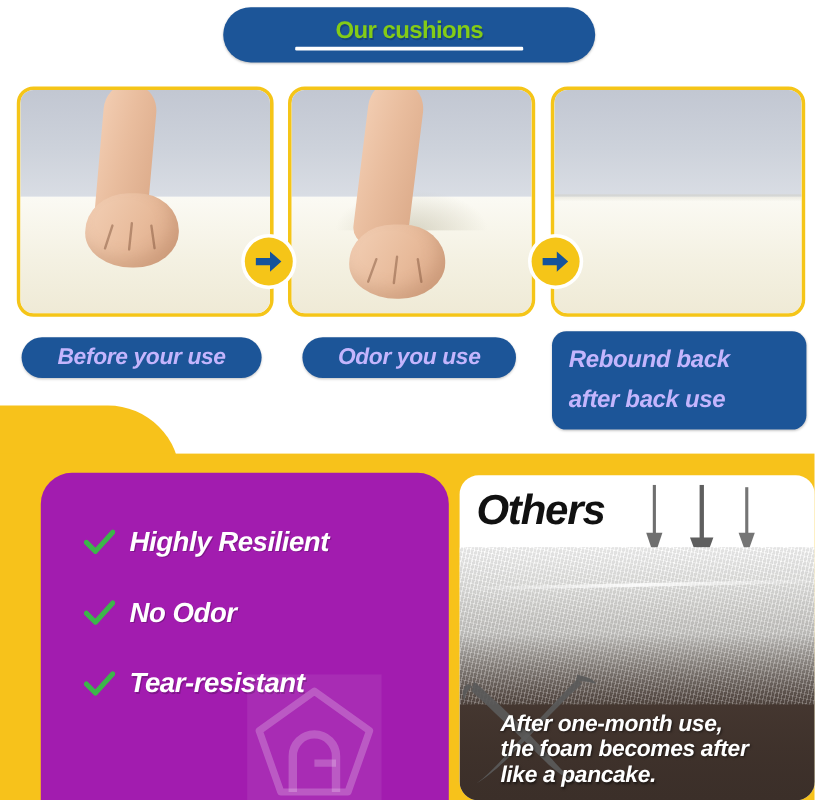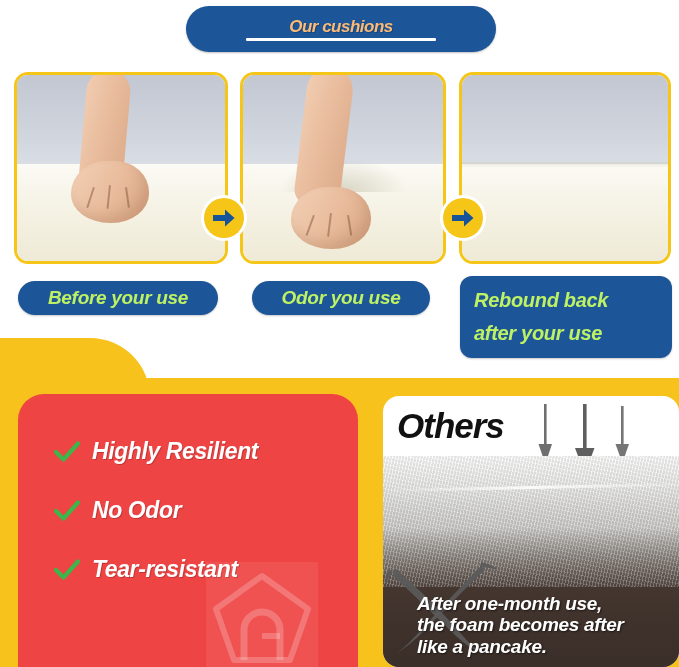--- a/index.html
+++ b/index.html
@@ -10,21 +10,21 @@
   #page{position:relative;width:679px;height:667px;background:#ffffff;overflow:hidden;}
 
   
   .title-banner{
     position:absolute;left:186px;top:6px;width:310px;height:46px;
     background:#1c5598;border-radius:24px;
     display:flex;flex-direction:column;align-items:center;justify-content:center;
     box-shadow:0 1px 2px rgba(0,0,0,.25);
   }
   .title-text{
-    color:#fdba74;font-size:17px;font-weight:bold;font-style:italic;
+    color:#84cc16;font-size:20px;font-weight:bold;
     letter-spacing:-0.5px;line-height:1;white-space:nowrap;
     text-shadow:1px 1px 0 rgba(0,0,0,.18);
   }
   .title-underline{
     width:190px;height:3px;background:#ffffff;margin-top:3px;border-radius:1px;
   }
 
   
   .photo-strip{position:absolute;left:0;top:60px;width:679px;height:210px;}
   .photo{
@@ -74,21 +74,21 @@
     box-shadow:0 0 0 3px #ffffff;
   }
   .a1{left:204px;top:138px;}
   .a2{left:443px;top:138px;}
   .arrow-glyph{width:22px;height:18px;display:block;}
 
   
   .pill{
     position:absolute;background:#1c5598;border-radius:20px;
     display:flex;align-items:center;justify-content:center;
-    color:#bef264;font-weight:bold;font-style:italic;letter-spacing:-0.3px;
+    color:#c4b5fd;font-weight:bold;font-style:italic;letter-spacing:-0.3px;
     box-shadow:0 1px 2px rgba(0,0,0,.22);
   }
   .pill-before{left:18px;top:281px;width:200px;height:34px;font-size:19px;}
   .pill-when{left:252px;top:281px;width:178px;height:34px;font-size:19px;}
   .pill-rebound{
     left:460px;top:276px;width:212px;height:82px;border-radius:12px;
     flex-direction:column;align-items:flex-start;justify-content:center;
     padding-left:14px;box-sizing:border-box;font-size:20px;line-height:1.08;gap:11px;
   }
   .pill-rebound span{display:block;white-space:nowrap;}
@@ -97,22 +97,22 @@
   .yellow-band{
     position:absolute;left:0;top:378px;width:679px;height:289px;background:#F7C21B;
   }
   .yellow-notch{
     position:absolute;left:0;top:338px;width:150px;height:60px;background:#F7C21B;
     border-top-right-radius:80px;
   }
 
   
   .blue-panel{
-    position:absolute;left:18px;top:394px;width:340px;height:273px;
-    background:#ef4444;border-top-left-radius:26px;border-top-right-radius:26px;
+    position:absolute;left:34px;top:394px;width:340px;height:273px;
+    background:#a21caf;border-top-left-radius:26px;border-top-right-radius:26px;
     overflow:hidden;
   }
   .feature-list{position:absolute;left:36px;top:44px;width:290px;}
   .feature-row{display:flex;align-items:center;margin-bottom:32px;}
   .check{width:26px;height:22px;flex:0 0 26px;margin-right:12px;}
   .feature-label{
     color:#ffffff;font-size:23px;font-weight:bold;font-style:italic;
     letter-spacing:-0.4px;white-space:nowrap;
     text-shadow:1px 1px 0 rgba(0,0,0,.20);
   }
@@ -214,21 +214,21 @@
       <svg class="arrow-glyph" viewBox="0 0 22 18">
         <path d="M0 6 H12 V0.5 L21.5 9 L12 17.5 V12 H0 Z" fill="#15539B"></path>
       </svg>
     </div>
   </div>
 
   <div class="pill pill-before">Before your use</div>
   <div class="pill pill-when">Odor you use</div>
   <div class="pill pill-rebound">
     <span>Rebound back</span>
-    <span>after your use</span>
+    <span>after back use</span>
   </div>
 
   <div class="yellow-notch"></div>
   <div class="yellow-band"></div>
 
   <div class="blue-panel">
     <div class="feature-list">
 
       <div class="feature-row">
         <svg class="check" viewBox="0 0 26 22">

